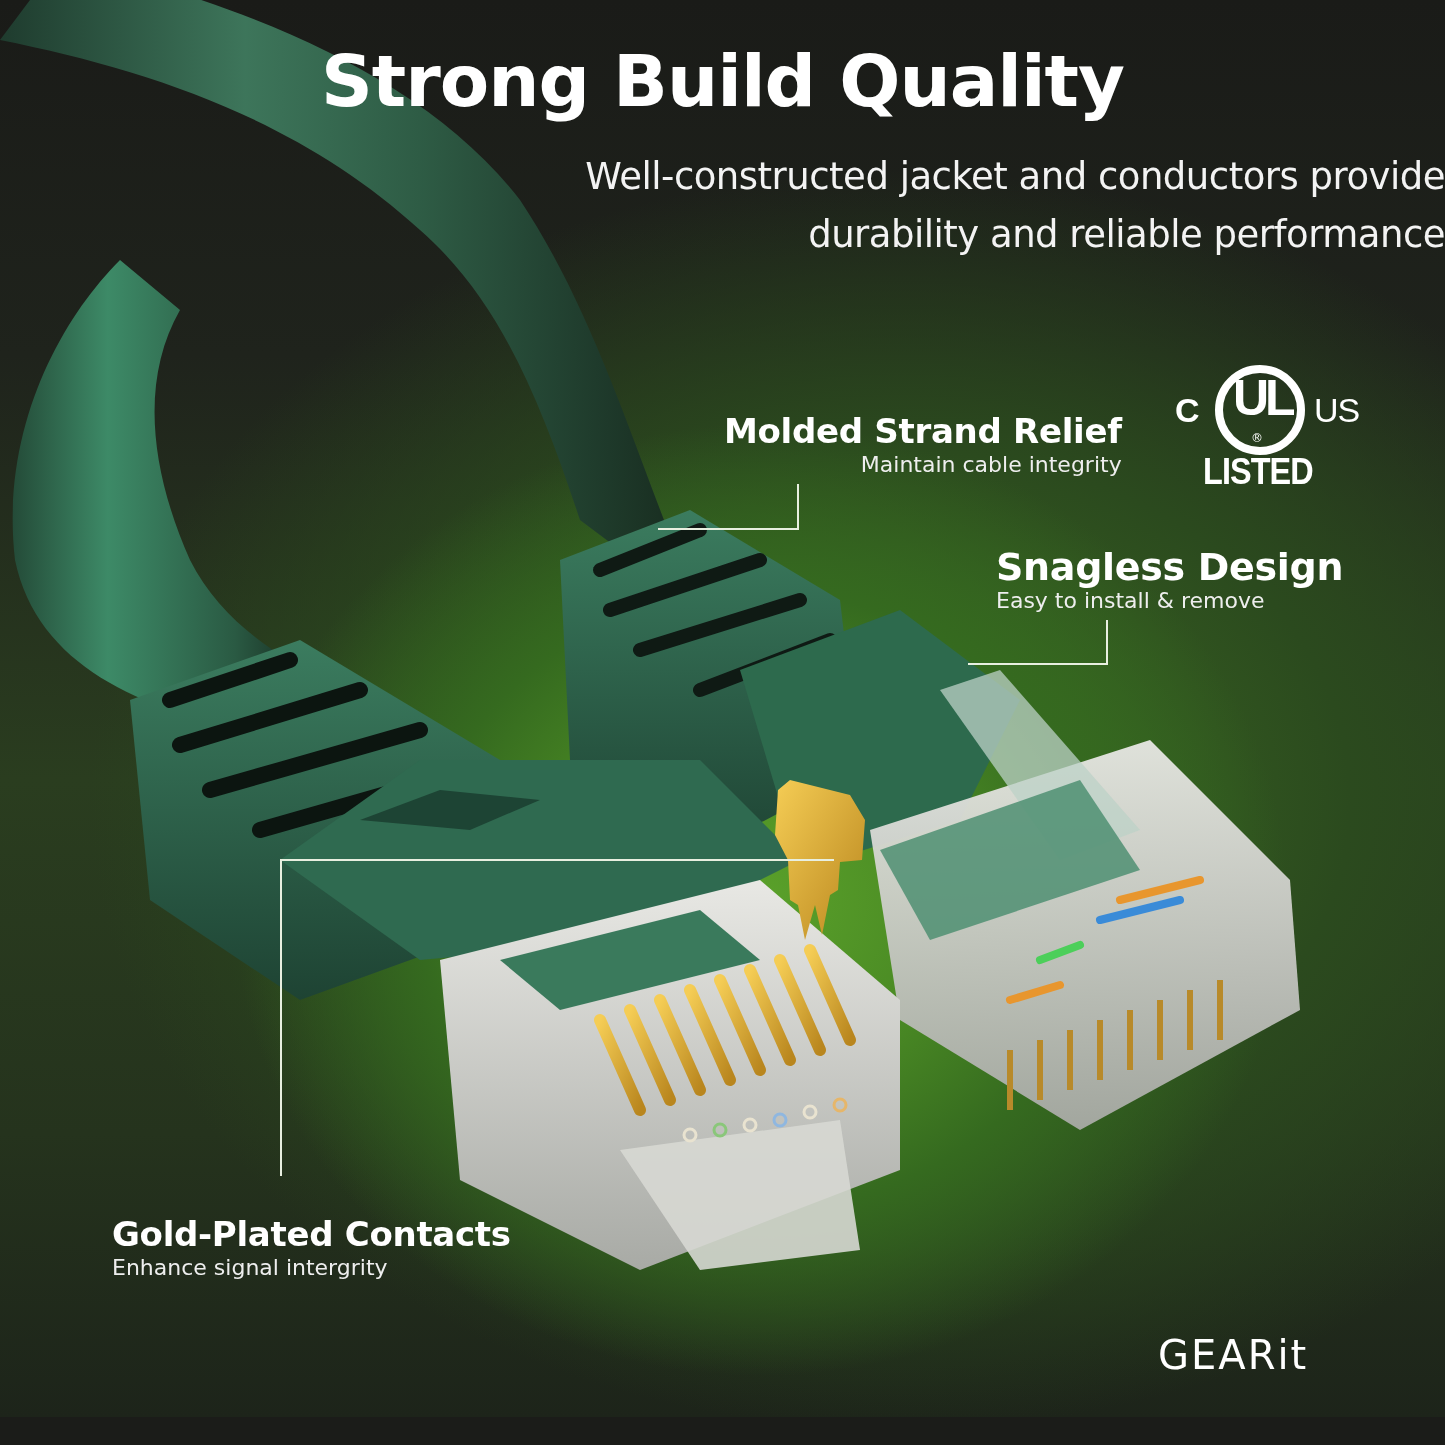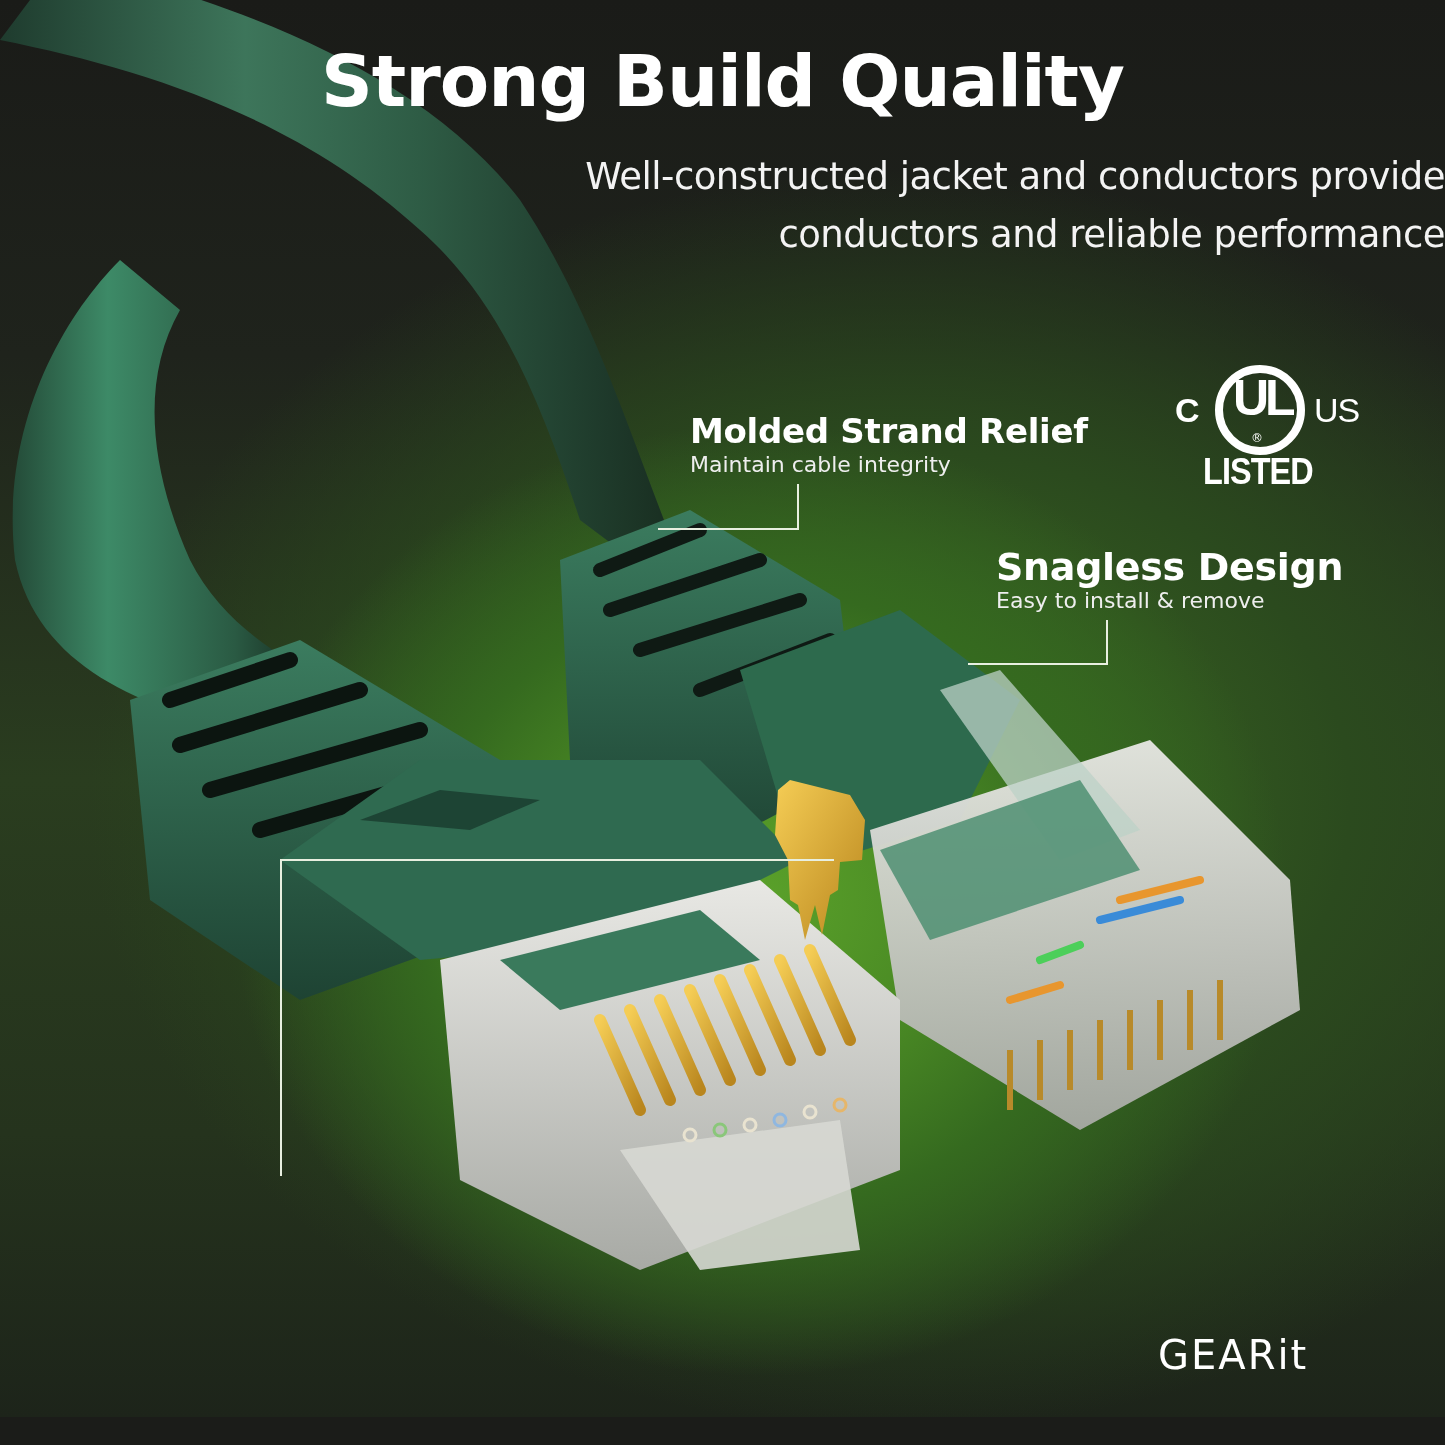--- a/index.html
+++ b/index.html
@@ -18,21 +18,21 @@
     color: #ffffff; font-weight: bold; font-size: 72px; letter-spacing: -1px; line-height: 1.1;
   }
   .subhead {
     position: absolute; left: 0; width: 1445px; top: 148px; text-align: right;
     color: #f3f3f3; font-size: 37px; line-height: 58px; letter-spacing: -0.5px;
   }
   .subhead span { display: block; }
   .callout { position: absolute; color: #ffffff; }
   .callout .title { font-weight: bold; font-size: 34px; line-height: 40px; letter-spacing: -0.3px; white-space: nowrap; }
   .callout .desc { font-size: 22px; line-height: 28px; color: #eeeeee; white-space: nowrap; }
-  .c-molded { left: 690px; top: 411px; }
+  .c-molded { left: 724px; top: 411px; text-align: right; }
   .c-snag { left: 996px; top: 547px; }
   .c-snag .title { font-size: 38px; }
   .c-gold { left: 112px; top: 1214px; }
   .c-gold .title { font-size: 34px; }
   .leader { position: absolute; border-color: #e8efe0; border-style: solid; border-width: 0; }
   .ul-logo { position: absolute; left: 1170px; top: 365px; width: 200px; height: 130px; color: #fff; }
   .ul-ring {
     position: absolute; left: 45px; top: 0; width: 90px; height: 90px;
     border: 8px solid #fff; border-radius: 50%;
   }
@@ -156,30 +156,34 @@
     <path d="M778,790 L790,780 L850,795 L865,820 L862,860 L840,862 L838,890 L830,895 L822,935 L815,905 L805,940 L798,905 L790,900 L788,860 L775,835 Z" fill="url(#goldG)"></path>
   </svg>
 
   <div class="leader" style="left:658px; top:484px; width:141px; height:46px; border-right-width:2px; border-bottom-width:2px;"></div>
   <div class="leader" style="left:968px; top:620px; width:140px; height:45px; border-right-width:2px; border-bottom-width:2px;"></div>
   <div class="leader" style="left:280px; top:859px; width:554px; height:317px; border-left-width:2px; border-top-width:2px;"></div>
 
   <h1 class="headline">Strong Build Quality</h1>
   <div class="subhead">
     <span>Well-constructed jacket and conductors provide</span>
-    <span>conductors and reliable performance</span>
+    <span>durability and reliable performance</span>
   </div>
 
   <div class="callout c-molded">
     <div class="title">Molded Strand Relief</div>
     <div class="desc">Maintain cable integrity</div>
   </div>
   <div class="callout c-snag">
     <div class="title">Snagless Design</div>
     <div class="desc">Easy to install &amp; remove</div>
+  </div>
+  <div class="callout c-gold">
+    <div class="title">Gold-Plated Contacts</div>
+    <div class="desc">Enhance signal intergrity</div>
   </div>
 
   <div class="ul-logo">
     <div class="ul-c">C</div>
     <div class="ul-ring"></div>
     <div class="ul-letters">UL</div>
     <div class="ul-reg">®</div>
     <div class="ul-us">US</div>
     <div class="ul-listed">LISTED</div>
   </div>

